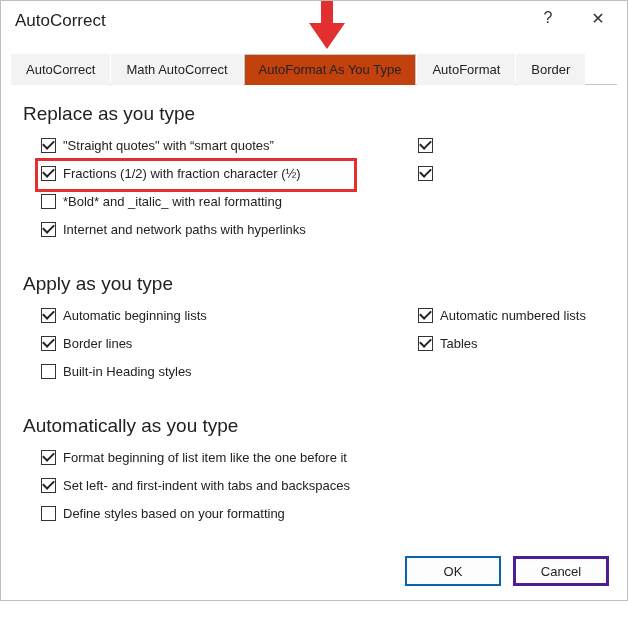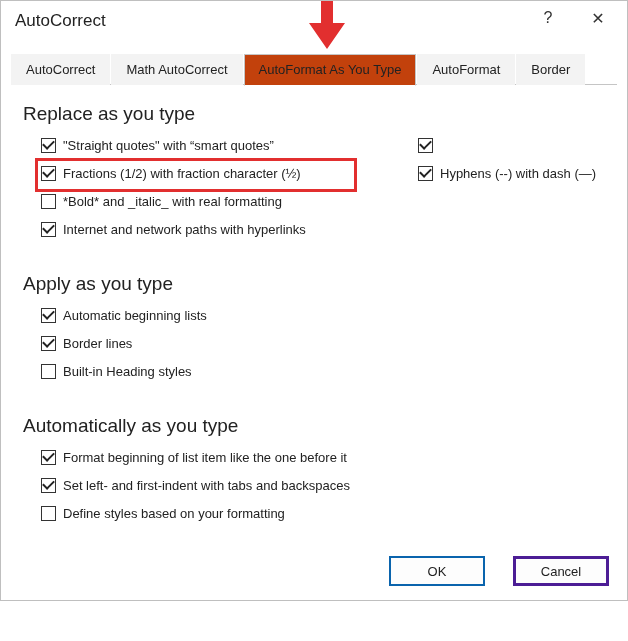--- a/index.html
+++ b/index.html
@@ -146,21 +146,21 @@
     border: 3px solid #e22f2f;
     pointer-events: none;
   }
 
   
   .buttonbar {
     position: absolute;
     bottom: 14px;
     right: 18px;
     display: flex;
-    gap: 28px;
+    gap: 12px;
   }
   .btn {
     min-width: 96px;
     height: 30px;
     border: 3px solid #4c1d95;
     background: #fdfdfd;
     display: flex;
     align-items: center;
     justify-content: center;
     font-size: 13px;
@@ -220,41 +220,50 @@
             <span class="cb checked"></span>
             <span class="opt-label">Internet and network paths with hyperlinks</span>
           </div>
         </div>
         <div class="col-right">
           <div class="row" style="margin-left:0">
             <span class="cb checked"></span>
           </div>
           <div class="row" style="margin-left:0">
             <span class="cb checked"></span>
-            <span class="opt-label">Hyphens (--) with dash (—)</span>
           </div>
         </div>
       </div>
     </div>
 
     <div class="section">
       <div class="section-title">Apply as you type</div>
       <div class="columns">
         <div class="col-left">
           <div class="row">
             <span class="cb checked"></span>
             <span class="opt-label">Automatic beginning lists</span>
           </div>
           <div class="row">
             <span class="cb checked"></span>
             <span class="opt-label">Border lines</span>
           </div>
           <div class="row">
             <span class="cb"></span>
             <span class="opt-label">Built-in Heading styles</span>
+          </div>
+        </div>
+        <div class="col-right">
+          <div class="row" style="margin-left:0">
+            <span class="cb checked"></span>
+            <span class="opt-label">Automatic numbered lists</span>
+          </div>
+          <div class="row" style="margin-left:0">
+            <span class="cb checked"></span>
+            <span class="opt-label">Tables</span>
           </div>
         </div>
       </div>
     </div>
 
     <div class="section">
       <div class="section-title">Automatically as you type</div>
       <div class="row">
         <span class="cb checked"></span>
         <span class="opt-label">Format beginning of list item like the one before it</span>

